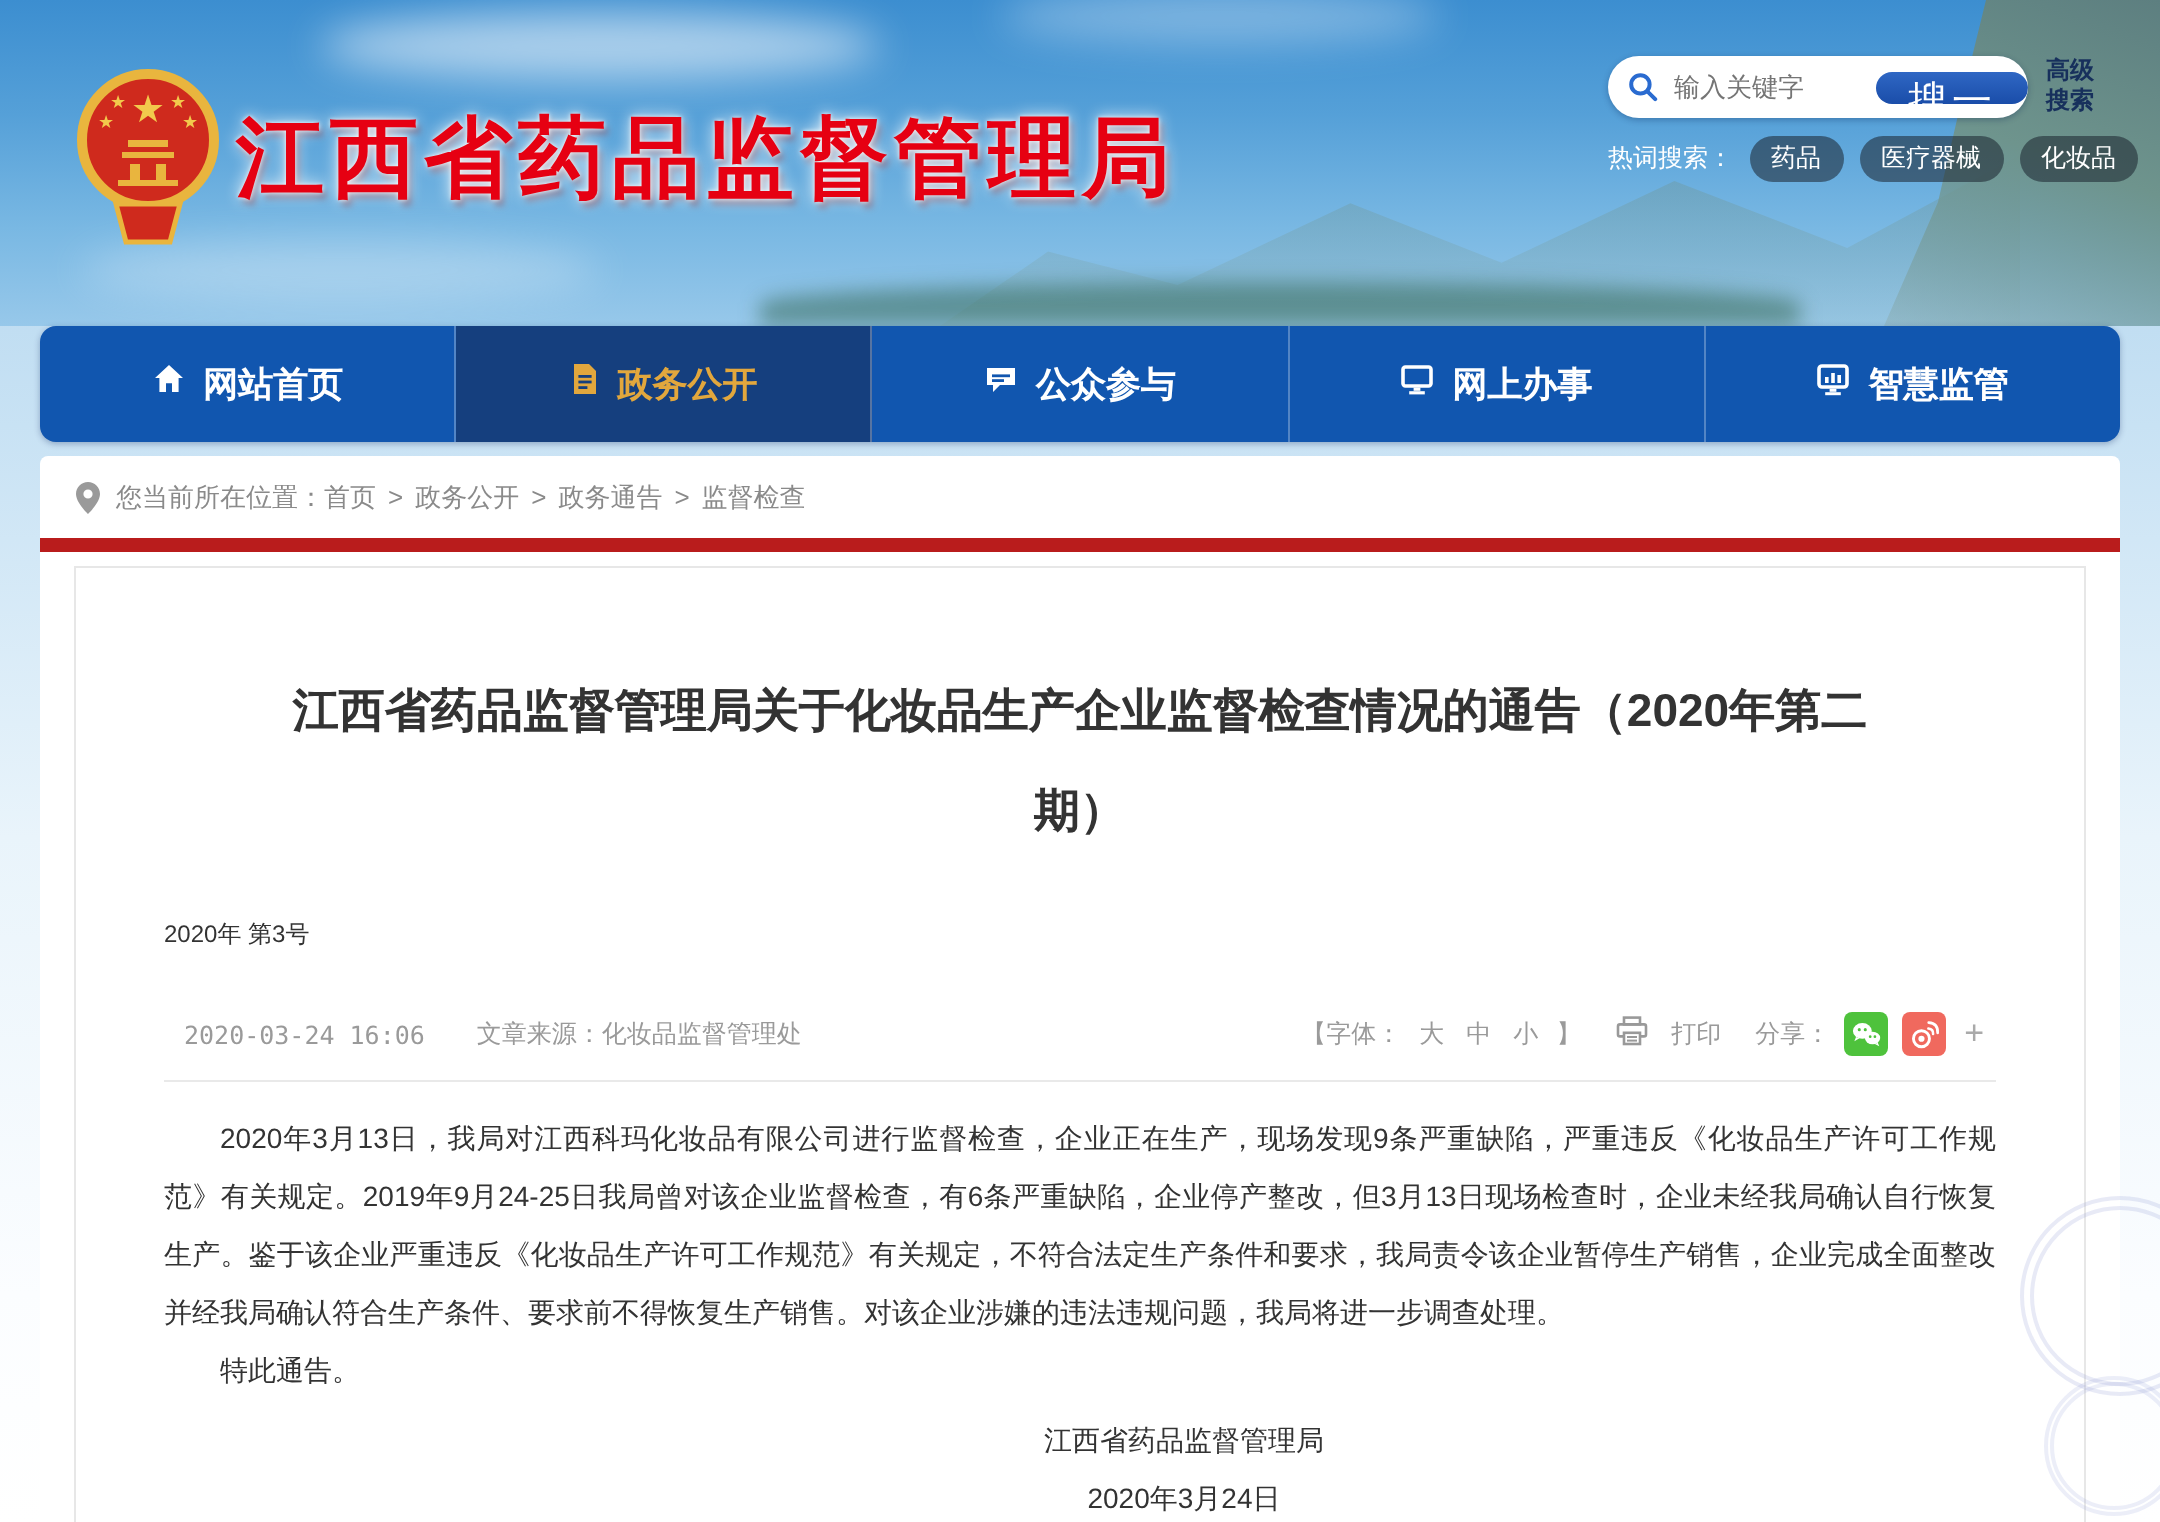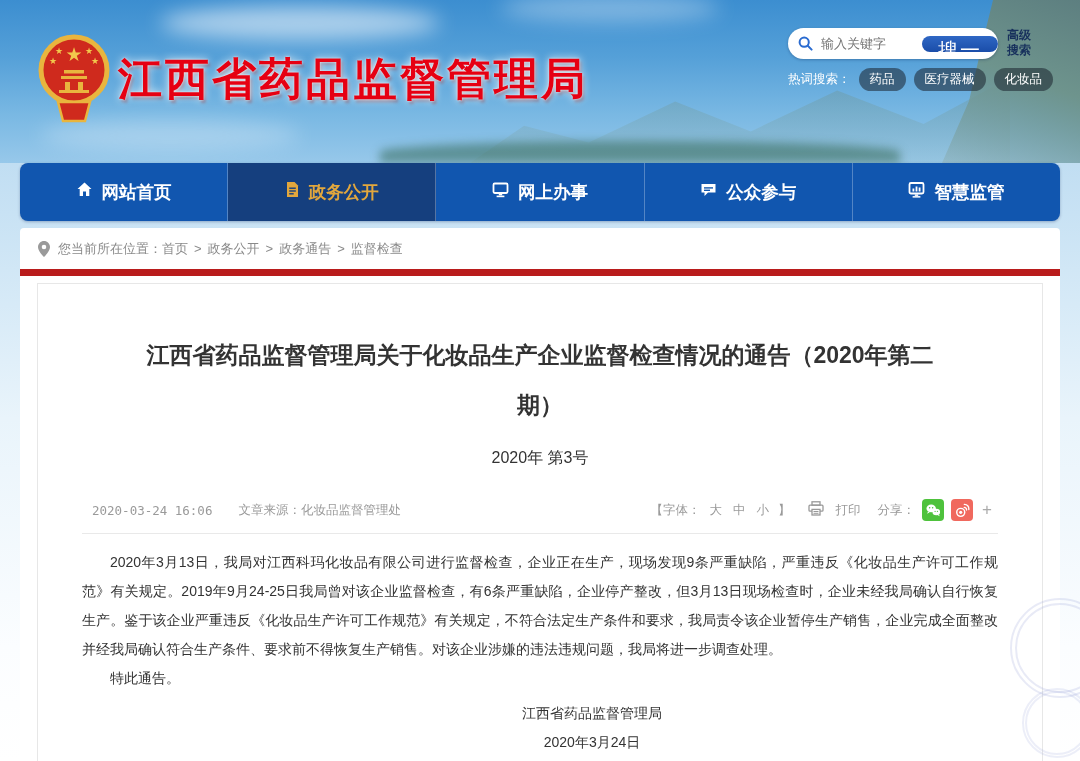--- a/index.html
+++ b/index.html
@@ -21,21 +21,21 @@
     background:linear-gradient(180deg,rgba(105,150,160,.55),rgba(150,190,200,.25));
     clip-path:polygon(0 100%,10% 60%,22% 78%,38% 34%,52% 66%,68% 22%,84% 58%,100% 8%,100% 100%);}
   .trees{position:absolute;left:380px;bottom:0;width:520px;height:22px;
     background:rgba(32,84,56,.45);border-radius:50% 50% 0 0;filter:blur(5px);}
 
   .emblem{position:absolute;left:38px;top:30px;}
   .site-title{position:absolute;left:118px;top:50px;font-size:44px;font-weight:bold;color:#e60012;
     letter-spacing:3px;white-space:nowrap;
     text-shadow:0 0 8px rgba(255,255,255,.95),0 0 2px rgba(255,255,255,.9),2px 3px 3px rgba(140,0,0,.35);}
 
-  .search-area{position:absolute;top:28px;right:24px;width:268px;}
+  .search-area{position:absolute;top:28px;right:8px;width:268px;}
   .search-row{display:flex;align-items:flex-start;}
   .search-pill{display:flex;align-items:center;width:210px;height:31px;background:#fff;
     border-radius:17px;overflow:hidden;box-shadow:0 1px 3px rgba(0,30,80,.3);}
   .search-pill .mag{margin:0 6px 0 10px;flex:0 0 auto;display:flex;}
   .search-pill input{border:none;outline:none;flex:1;min-width:0;font-size:13px;color:#333;
     font-family:inherit;background:transparent;}
   .search-btn{flex:0 0 auto;width:76px;height:16px;border:none;border-radius:17px;cursor:pointer;
     background:linear-gradient(180deg,#2f67c4,#1a4da9);color:#fff;font-size:20px;letter-spacing:2px;
     font-family:Liberation Mono, monospace;}
   .advanced{margin-left:9px;font-size:12px;font-weight:bold;color:#17305c;line-height:15px;cursor:pointer;}
@@ -56,21 +56,21 @@
   .content{margin:7px 20px 0;background:#fff;border-radius:4px 4px 0 0;min-height:546px;}
   .breadcrumb{height:41px;display:flex;align-items:center;padding:0 18px;
     border-bottom:7px solid #b91c1c;color:#8a8a8a;font-size:13px;}
   .breadcrumb .pin{margin-right:8px;display:flex;}
   .crumb{color:#8a8a8a;cursor:pointer;}
   .crumb-sep{margin:0 6px;color:#8a8a8a;}
 
   .article-box{margin:7px 17px 0;border:1px solid #e7e7e7;padding:46px 44px 0;min-height:470px;}
   .article-title{max-width:815px;margin:0 auto;font-size:23px;line-height:50px;font-weight:bold;
     color:#333;text-align:center;}
-  .doc-number{margin-top:18px;text-align:center;font-size:16px;color:#333;}
+  .doc-number{margin-top:29px;font-size:12px;color:#333;}
 
   .meta-row{display:flex;justify-content:space-between;align-items:center;margin-top:30px;
     padding:0 6px 12px 10px;border-bottom:1px solid #e9e9e9;font-size:12.5px;color:#9a9a9a;}
   .meta-left{display:flex;align-items:center;gap:26px;}
   .meta-datetime{font-family:"DejaVu Sans Mono",monospace;}
   .meta-right{display:flex;align-items:center;gap:7px;}
   .font-size-opt{cursor:pointer;margin:0 2px;}
   .print-group{display:flex;align-items:center;gap:12px;margin-left:10px;cursor:pointer;}
   .share-label{margin-left:10px;}
   .share-btn{width:22px;height:22px;border-radius:4px;display:flex;align-items:center;
@@ -162,37 +162,37 @@
             <path d="M2 1 H9.5 L13 4.5 V16 H2 Z" fill="currentColor"></path>
             <rect x="4.2" y="6.5" width="6.6" height="1.4" fill="#153f7e"></rect>
             <rect x="4.2" y="9.3" width="6.6" height="1.4" fill="#153f7e"></rect>
             <rect x="4.2" y="12.1" width="4.5" height="1.4" fill="#153f7e"></rect>
           </svg>
       </span>
       <span>政务公开</span>
     </div>
     <div class="nav-item">
       <span>
+        <svg width="17" height="16" viewBox="0 0 17 16">
+            <path d="M1.5 2 H15.5 V10.5 H8 L4.5 14 V10.5 H1.5 Z" fill="currentColor"></path>
+            <rect x="4" y="5.2" width="9" height="1.4" fill="#1156af"></rect>
+            <rect x="4" y="7.6" width="6" height="1.4" fill="#1156af"></rect>
+          </svg>
+      </span>
+      <span>公众参与</span>
+    </div>
+    <div class="nav-item">
+      <span>
         <svg width="17" height="17" viewBox="0 0 17 17">
             <rect x="1.5" y="2.5" width="14" height="9.5" rx="1.2" fill="none" stroke="currentColor" stroke-width="1.8"></rect>
             <rect x="6.8" y="12.8" width="3.4" height="1.6" fill="currentColor"></rect>
             <rect x="4.6" y="14.6" width="7.8" height="1.6" fill="currentColor"></rect>
           </svg>
       </span>
       <span>网上办事</span>
-    </div>
-    <div class="nav-item">
-      <span>
-        <svg width="17" height="16" viewBox="0 0 17 16">
-            <path d="M1.5 2 H15.5 V10.5 H8 L4.5 14 V10.5 H1.5 Z" fill="currentColor"></path>
-            <rect x="4" y="5.2" width="9" height="1.4" fill="#1156af"></rect>
-            <rect x="4" y="7.6" width="6" height="1.4" fill="#1156af"></rect>
-          </svg>
-      </span>
-      <span>公众参与</span>
     </div>
     <div class="nav-item">
       <span>
         <svg width="17" height="17" viewBox="0 0 17 17">
             <rect x="1.5" y="2" width="14" height="10.5" rx="1.5" fill="none" stroke="currentColor" stroke-width="1.8"></rect>
             <rect x="4.5" y="7.5" width="1.8" height="3" fill="currentColor"></rect>
             <rect x="7.6" y="5.5" width="1.8" height="5" fill="currentColor"></rect>
             <rect x="10.7" y="6.5" width="1.8" height="4" fill="currentColor"></rect>
             <rect x="6.8" y="13.4" width="3.4" height="1.5" fill="currentColor"></rect>
             <rect x="4.6" y="15.1" width="7.8" height="1.5" fill="currentColor"></rect>

